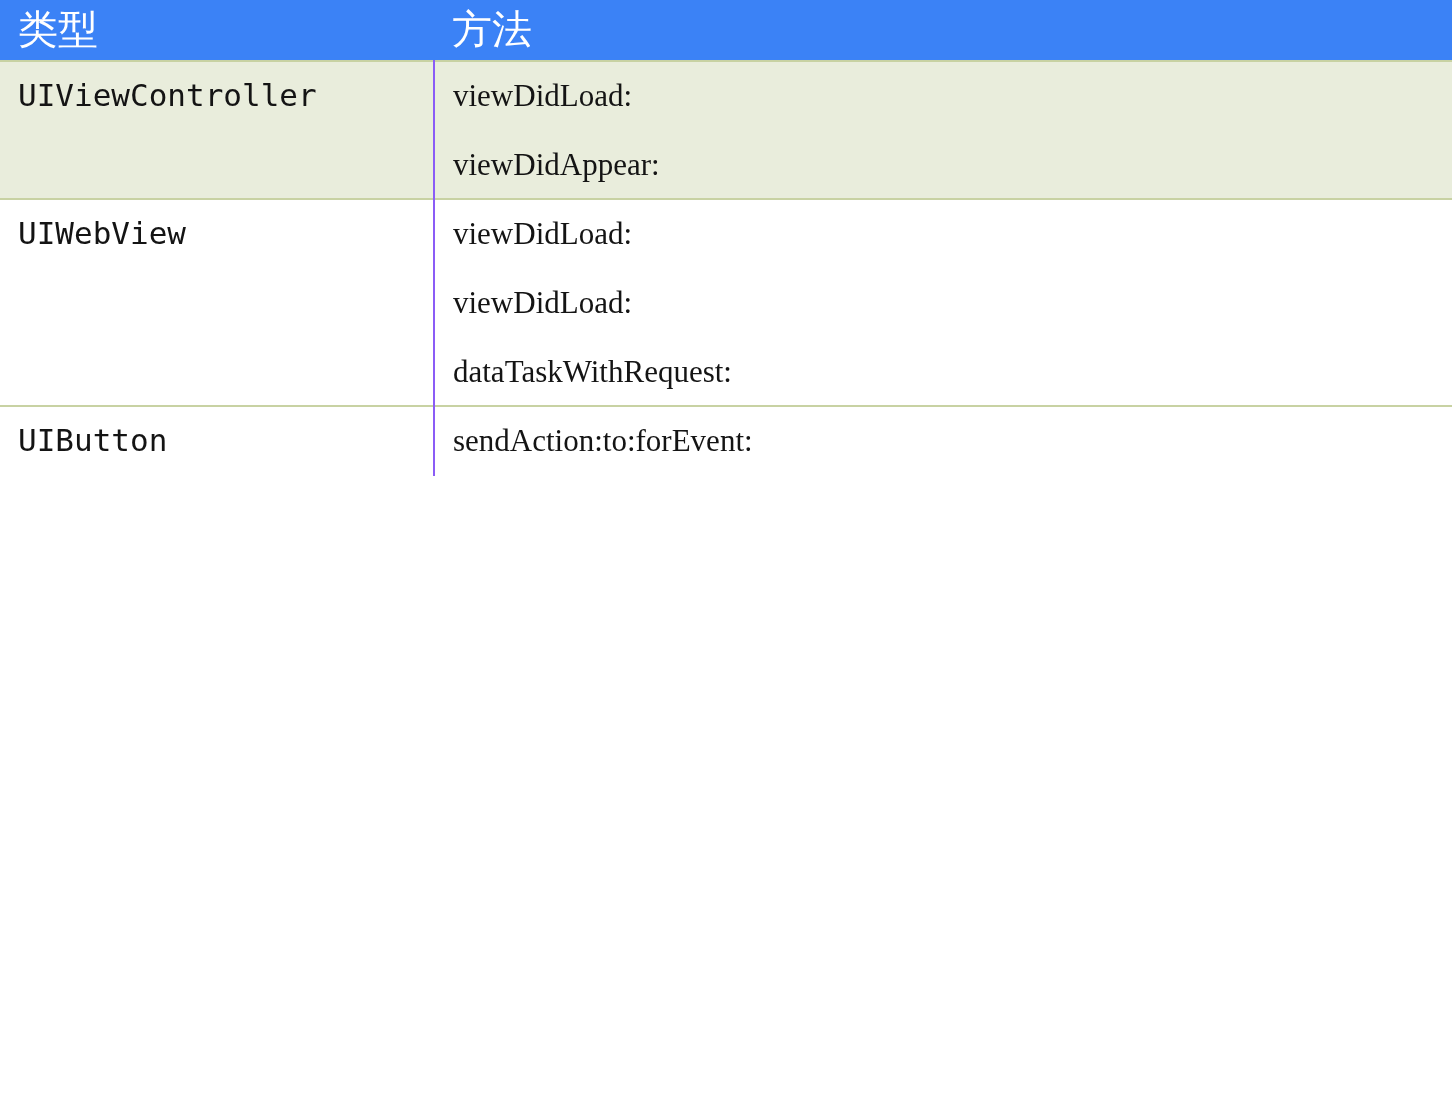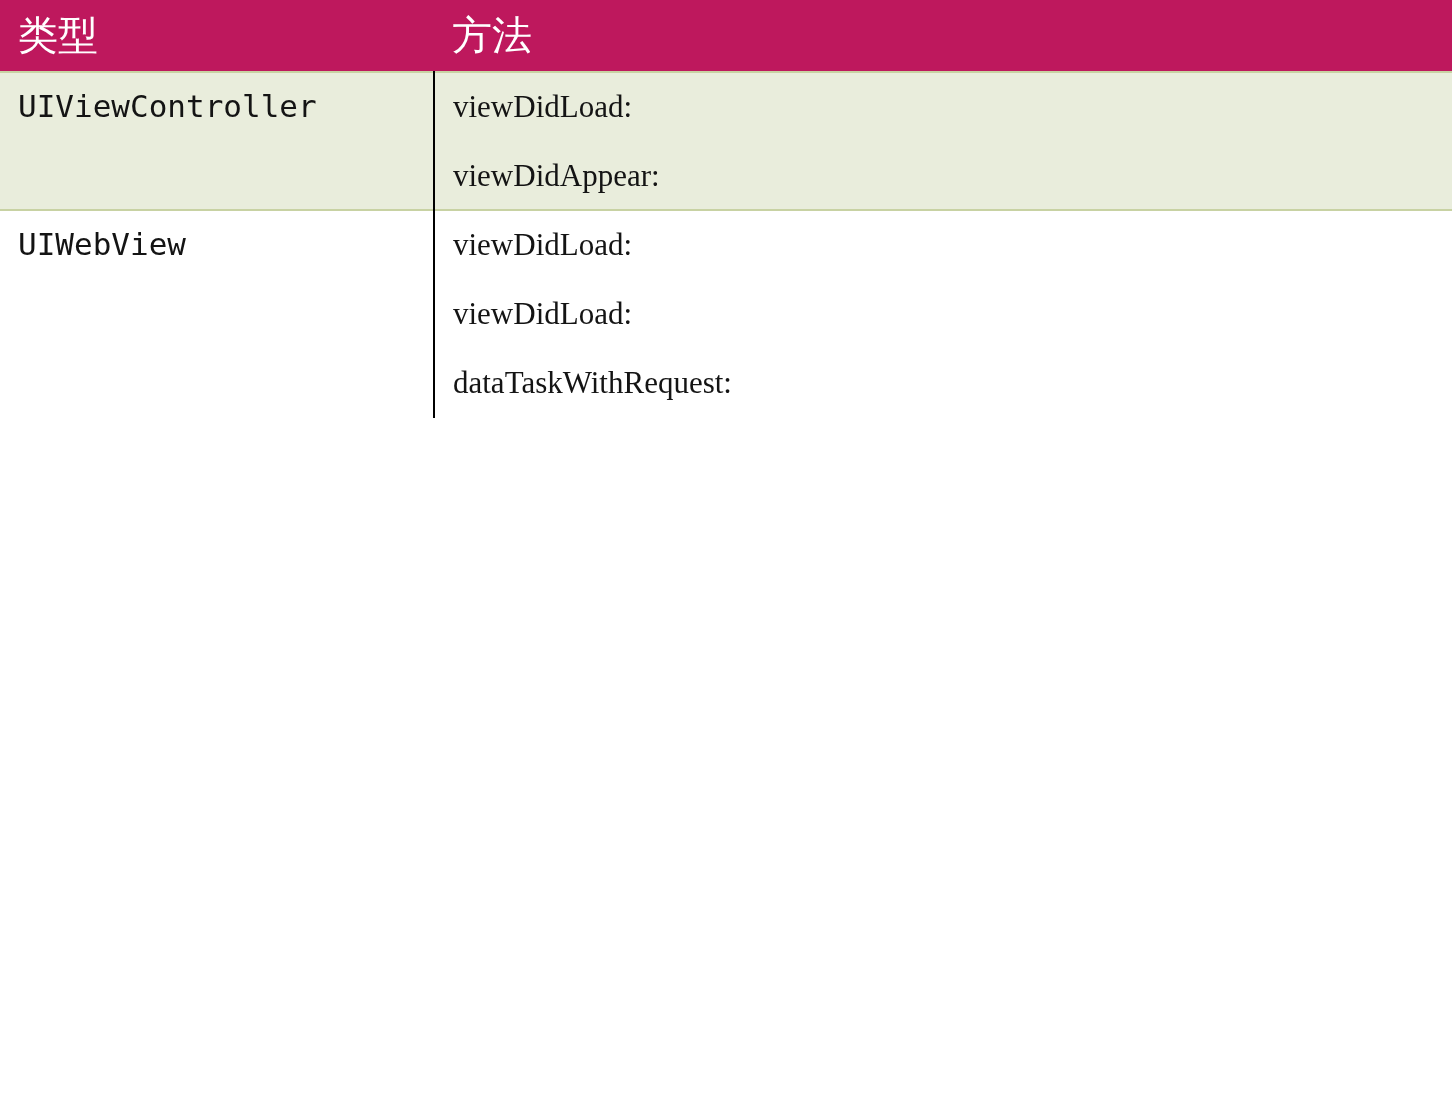--- a/index.html
+++ b/index.html
@@ -14,22 +14,22 @@
     font-family: "Liberation Serif", "DejaVu Serif", serif;
   }
 
   .table {
     width: 1452px;
     border-collapse: collapse;
     table-layout: fixed;
   }
 
   .thead-row {
-    background: #be185d;
-    height: 72px;
+    background: #3b82f6;
+    height: 61px;
   }
 
   .th {
     color: #ffffff;
     font-family: "Liberation Serif", "DejaVu Serif", serif;
     font-size: 40px;
     font-weight: 400;
     line-height: 1;
     text-align: left;
     vertical-align: middle;
@@ -50,21 +50,21 @@
     border-top: 2px solid #c8d2a3;
     font-family: "DejaVu Sans Mono", "Liberation Mono", monospace;
     font-size: 31px;
     line-height: 1;
     color: #141414;
     letter-spacing: 0px;
     word-break: break-all;
   }
 
   .td-type {
-    border-right: 2px solid #000000;
+    border-right: 2px solid #8b5cf6;
     font-family: "DejaVu Sans Mono", "Liberation Mono", monospace;
     font-size: 31px;
     white-space: nowrap;
   }
 
   .td-method {
     font-family: Liberation Serif, serif;
     font-size: 31px;
   }
 
@@ -110,14 +110,22 @@
       <tr class="row-plain">
         <td class="td td-type">
           <span class="type-text">UIWebView</span>
         </td>
         <td class="td td-method">
           <span class="method-line">viewDidLoad:</span>
           <span class="method-line">viewDidLoad:</span>
           <span class="method-line">dataTaskWithRequest:</span>
         </td>
       </tr>
+      <tr class="row-plain">
+        <td class="td td-type">
+          <span class="type-text">UIButton</span>
+        </td>
+        <td class="td td-method">
+          <span class="method-line">sendAction:to:forEvent:</span>
+        </td>
+      </tr>
     </tbody>
 </table>
 
 </body></html>

